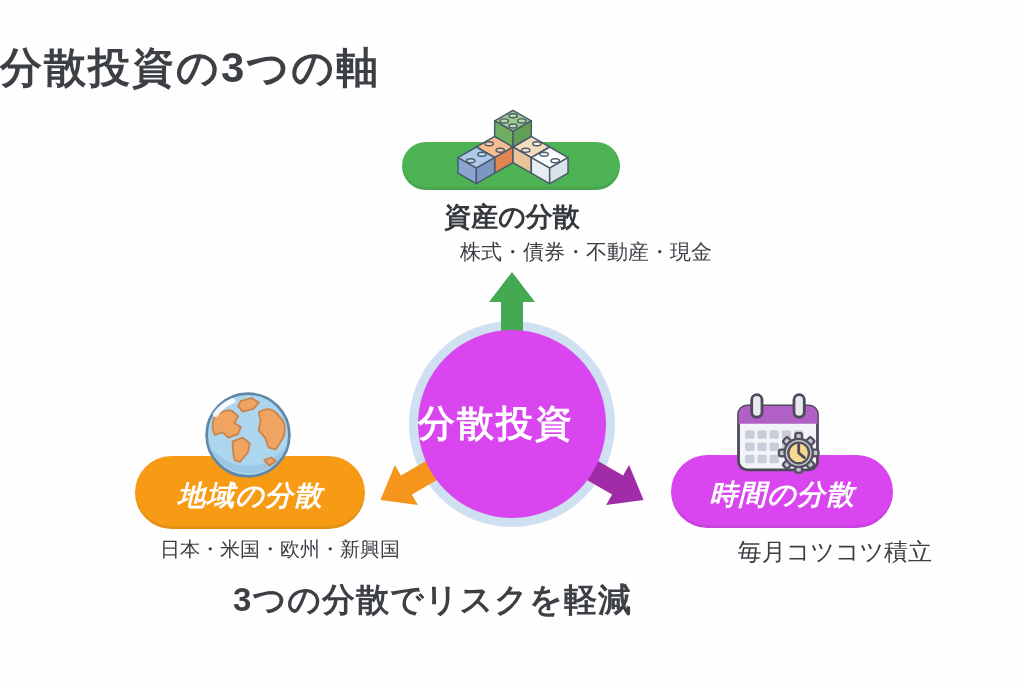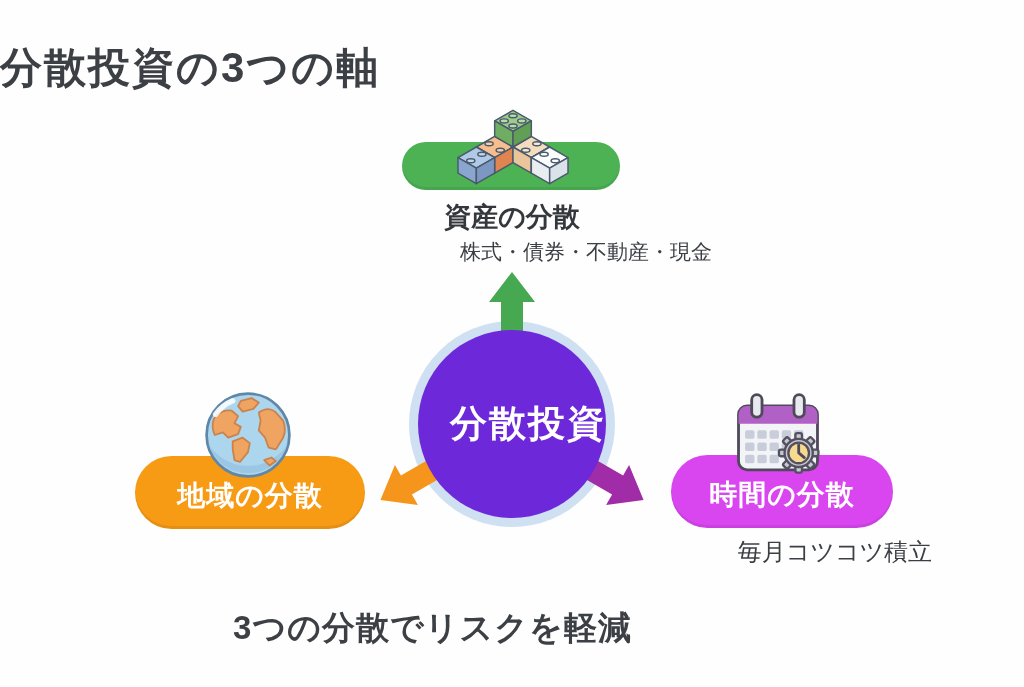--- a/index.html
+++ b/index.html
@@ -5,24 +5,24 @@
   html,body{margin:0;padding:0;background:#ffffff;}
   .canvas{
     position:relative;width:1024px;height:687px;background:#fefefe;
     font-family:"Liberation Sans","DejaVu Sans",sans-serif;overflow:hidden;
   }
   .page-title{
     position:absolute;top:40px;left:0;width:1024px;
     font-size:42px;font-weight:800;color:#3c4045;letter-spacing:2px;margin:0;
   }
   .footer-title{
-    position:absolute;top:606px;left:0;width:865px;text-align:center;
+    position:absolute;top:578px;left:0;width:865px;text-align:center;
     font-size:33px;font-weight:800;color:#3c4045;letter-spacing:1px;
   }
-  .pill{position:absolute;border-radius:999px;box-shadow:inset 0 -3px 0 rgba(0,0,0,.07);}
+  .pill{position:absolute;border-radius:999px;box-shadow:inset 0 -3px 0 rgba(0,0,0,.07);font-style:italic;}
   .pill-asset{left:402px;top:142px;width:218px;height:48px;background:#4cb254;}
   .pill-region{left:135px;top:456px;width:230px;height:73px;background:#f79b15;}
   .pill-time{left:671px;top:455px;width:222px;height:73px;background:#d946ef;}
   .pill-label{
     position:absolute;inset:0;display:flex;align-items:center;justify-content:center;
     color:#ffffff;font-size:28px;font-weight:800;letter-spacing:1px;padding-top:6px;
   }
   .node-label-asset{
     position:absolute;top:199px;left:312px;width:400px;text-align:center;
     font-size:27px;font-weight:800;color:#34383c;
@@ -31,21 +31,21 @@
   .sub-asset{top:238px;left:312px;width:400px;}
   .sub-region{top:536px;left:100px;width:300px;font-size:20px;}
   .sub-time{top:536px;left:632px;width:300px;font-size:24px;}
   .hub-ring{
     position:absolute;left:409px;top:321px;width:206px;height:206px;border-radius:50%;
     background:#cee0f2;z-index:1;
   }
   .arrows{position:absolute;left:0;top:0;z-index:2;pointer-events:none;}
   .hub-circle{
     position:absolute;left:418px;top:330px;width:188px;height:188px;border-radius:50%;
-    background:#6d28d9;z-index:3;display:flex;align-items:center;justify-content:flex-end;
+    background:#d946ef;z-index:3;display:flex;align-items:center;justify-content:flex-start;
   }
   .hub-label{color:#ffffff;font-size:37px;font-weight:800;letter-spacing:2px;}
   .icon{position:absolute;z-index:4;}
   .icon-blocks{left:456px;top:103px;width:114px;height:88px;}
   .icon-globe{left:203px;top:390px;width:90px;height:90px;}
   .icon-calendar{left:731px;top:392px;width:94px;height:88px;}
 </style>
 </head>
 <body>
 
@@ -111,20 +111,21 @@
     <path d="M6,60 a46,46 0 0,0 88,0 a52,52 0 0,1 -88,0 z" fill="#9cc7e4"></path>
     <g fill="#f0a461" stroke="#c9834c" stroke-width="2" stroke-linejoin="round">
       <path d="M42,12 l12,-3 8,5 -6,7 -12,3 -5,-6 z"></path>
       <path d="M12,32 q8,-11 20,-9 l7,6 -4,8 7,4 -3,8 -11,4 -6,-6 -9,3 q-4,-9 -1,-18 z"></path>
       <path d="M33,57 l11,-4 8,6 -2,10 -9,11 -6,-2 -2,-12 z"></path>
       <path d="M62,25 q10,-7 18,-1 l9,10 q4,10 0,19 l-8,13 -8,-2 -4,-11 -7,-8 2,-11 z"></path>
       <path d="M68,78 l8,-3 5,4 -7,5 z"></path>
     </g>
     <path d="M14,27 a44,44 0 0,1 19,-15" stroke="#ffffff" stroke-width="6" fill="none" stroke-linecap="round" opacity="0.85"></path>
   </svg>
+  <div class="node-sub sub-region">日本・米国・欧州・新興国</div>
 
   <div class="pill pill-time">
     <span class="pill-label">時間の分散</span>
   </div>
   <svg class="icon icon-calendar" viewBox="0 0 100 92">
     <rect x="8" y="14" width="84" height="68" rx="9" fill="#f3f4f8" stroke="#4e4a5a" stroke-width="3"></rect>
     <path d="M8,33 v-10 a9,9 0 0 1 9,-9 h66 a9,9 0 0 1 9,9 v10 z" fill="#b160c6"></path>
     <rect x="22" y="2" width="11" height="24" rx="5.5" fill="#e8eaf0" stroke="#4e4a5a" stroke-width="3"></rect>
     <rect x="67" y="2" width="11" height="24" rx="5.5" fill="#e8eaf0" stroke="#4e4a5a" stroke-width="3"></rect>
     <g fill="#c8cdd9">

